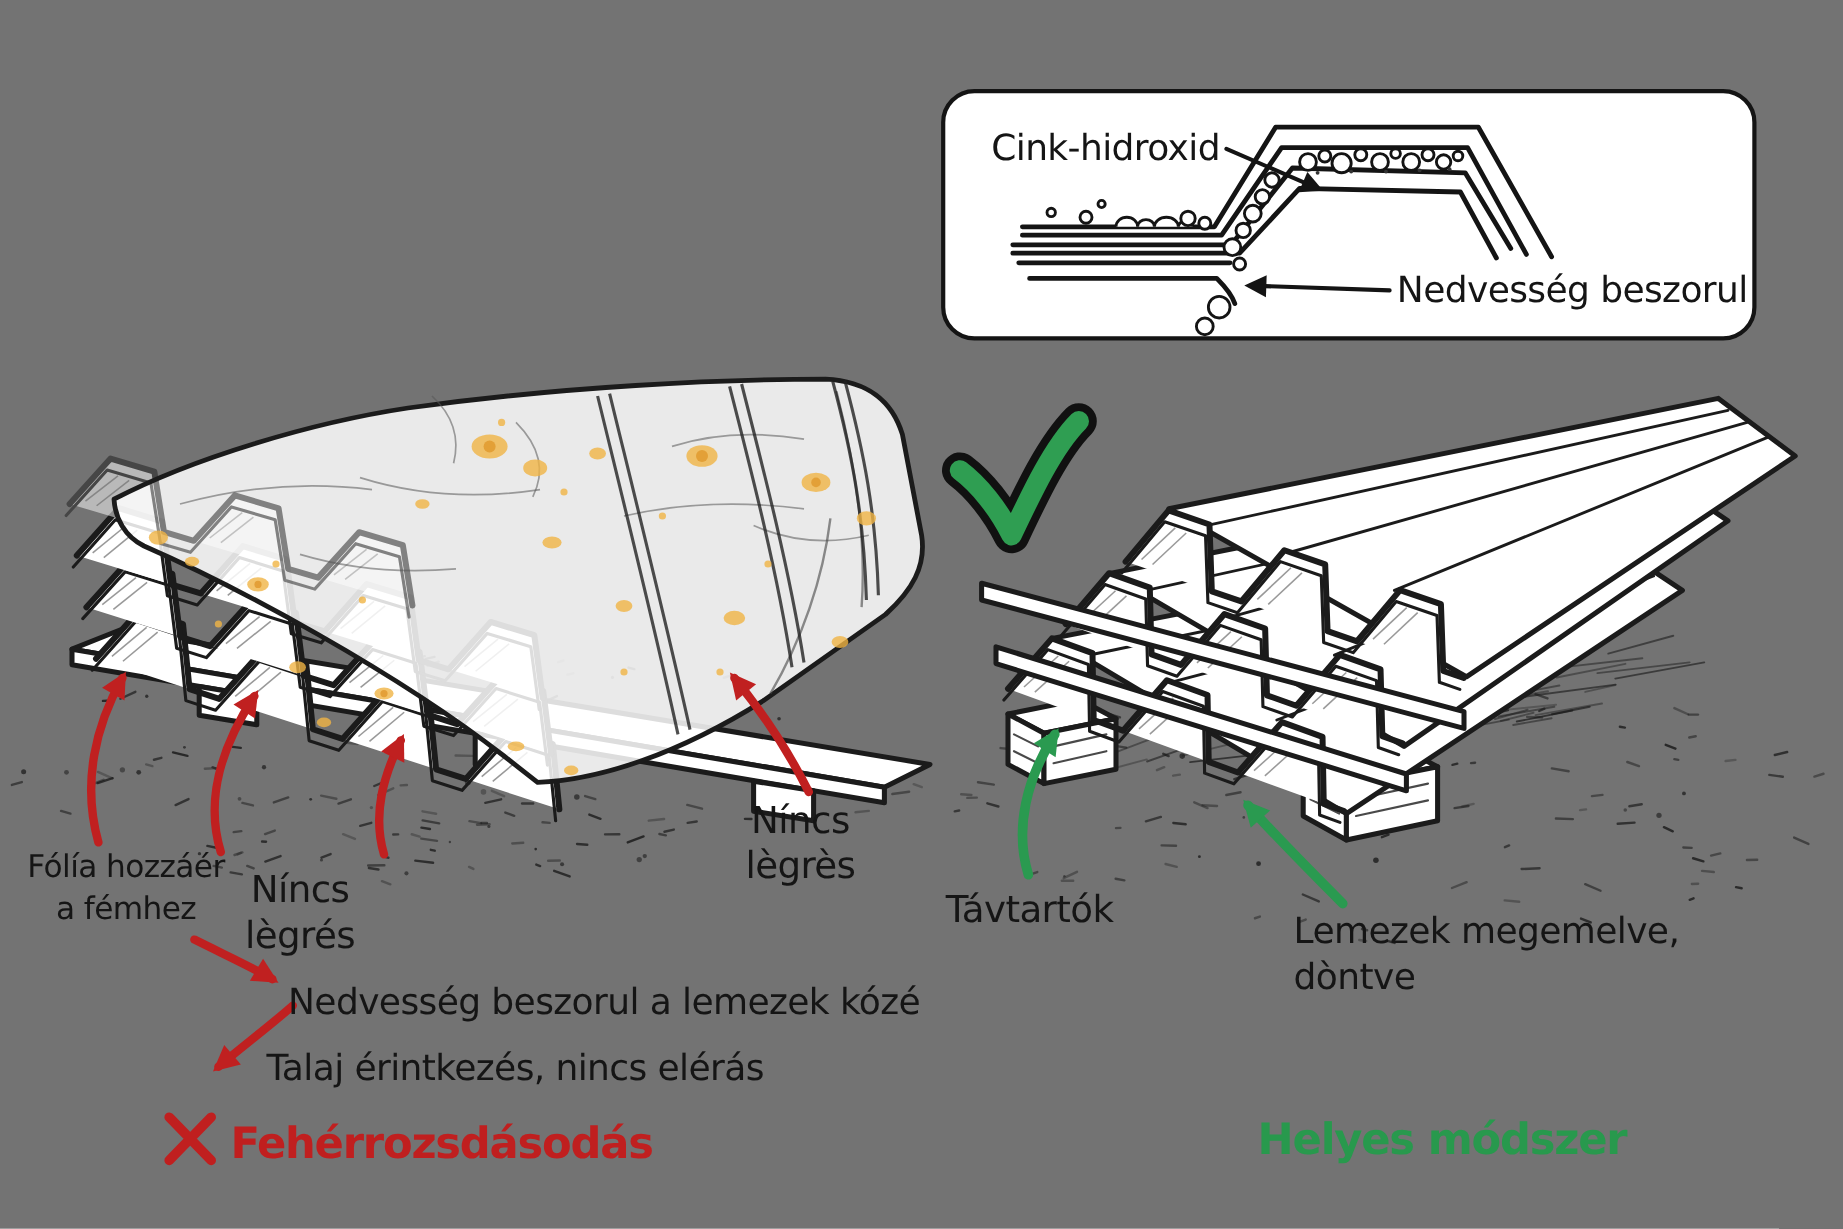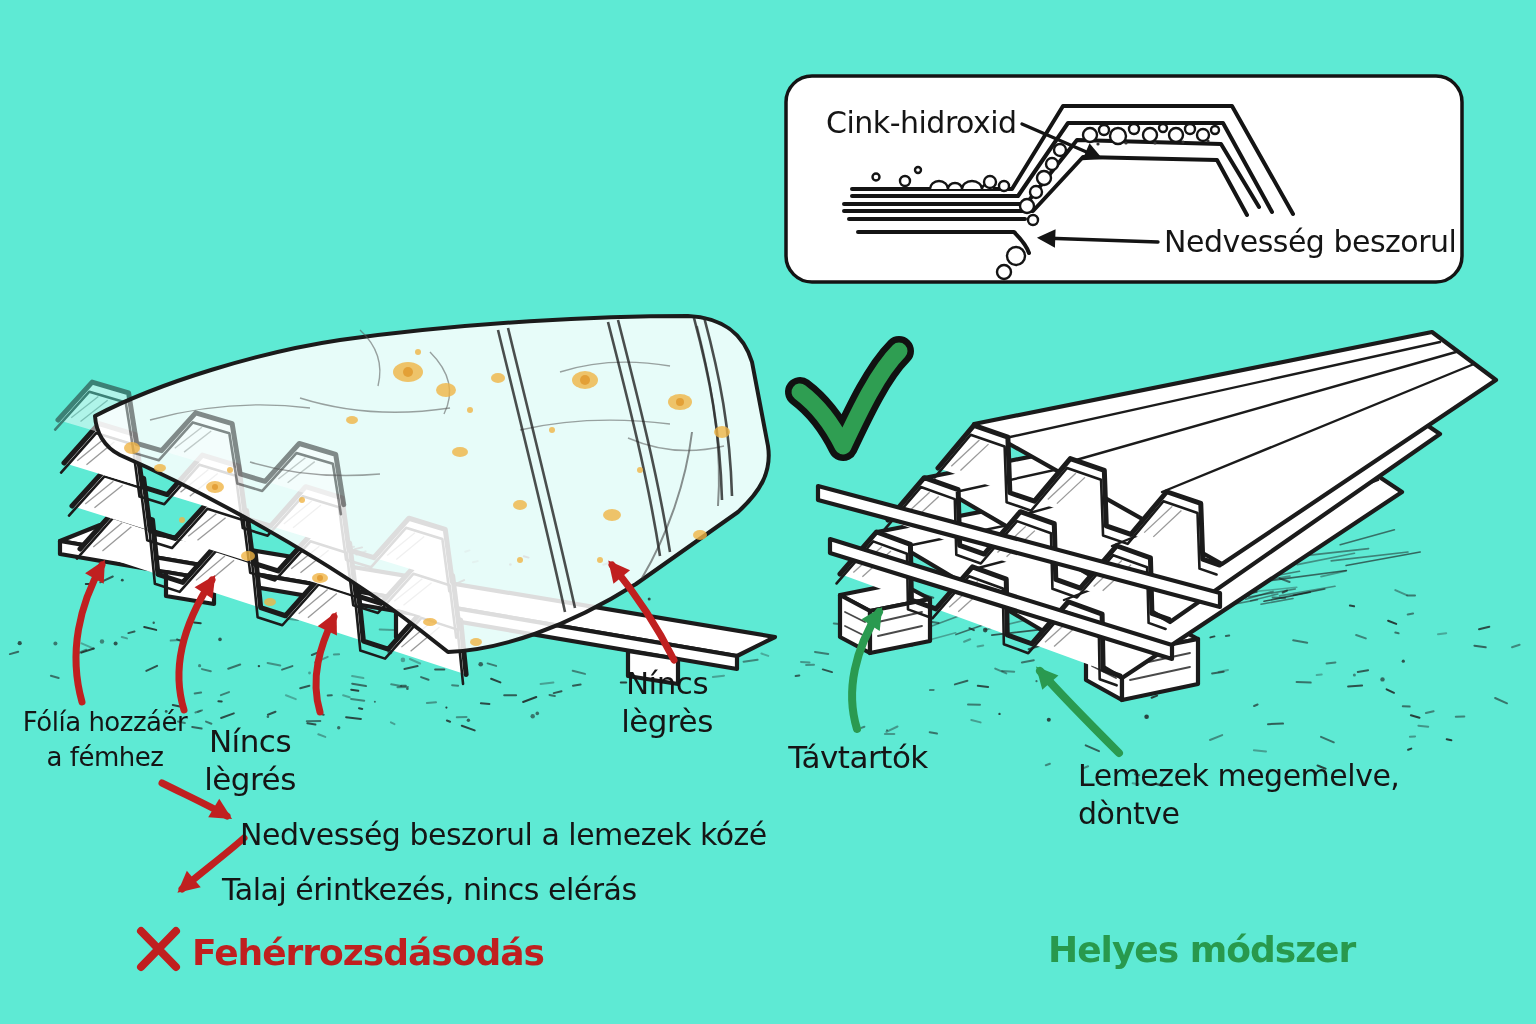--- a/index.html
+++ b/index.html
@@ -1,16 +1,16 @@
 <!DOCTYPE html>
 <html><head>
 <meta charset="utf-8">
 <style>
   html,body{margin:0;padding:0;background:#e8e8e8;}
-  .stage{position:relative;width:1536px;height:1024px;background:#5eead4;overflow:hidden;
+  .stage{position:relative;width:1536px;height:1024px;background:#737373;overflow:hidden;
          font-family:"DejaVu Sans",sans-serif;text-decoration:underline;}
   svg{position:absolute;left:0;top:0;}
 
   
   .sheet{fill:#ffffff;stroke:#1b1b1b;stroke-width:5;stroke-linejoin:round;stroke-linecap:round;}
   .sheet-thin{fill:none;stroke:#1b1b1b;stroke-width:2.6;stroke-linejoin:round;stroke-linecap:round;}
   .fillw{fill:#ffffff;stroke:#1b1b1b;stroke-width:4.2;stroke-linejoin:round;}
   .ln2{fill:none;stroke:#1b1b1b;stroke-width:1.8;stroke-linecap:round;opacity:.8;}
   .ln3{fill:none;stroke:#1b1b1b;stroke-width:2.4;stroke-linecap:round;}
   .lnI{fill:none;stroke:#141414;stroke-width:4;stroke-linecap:round;stroke-linejoin:round;}

